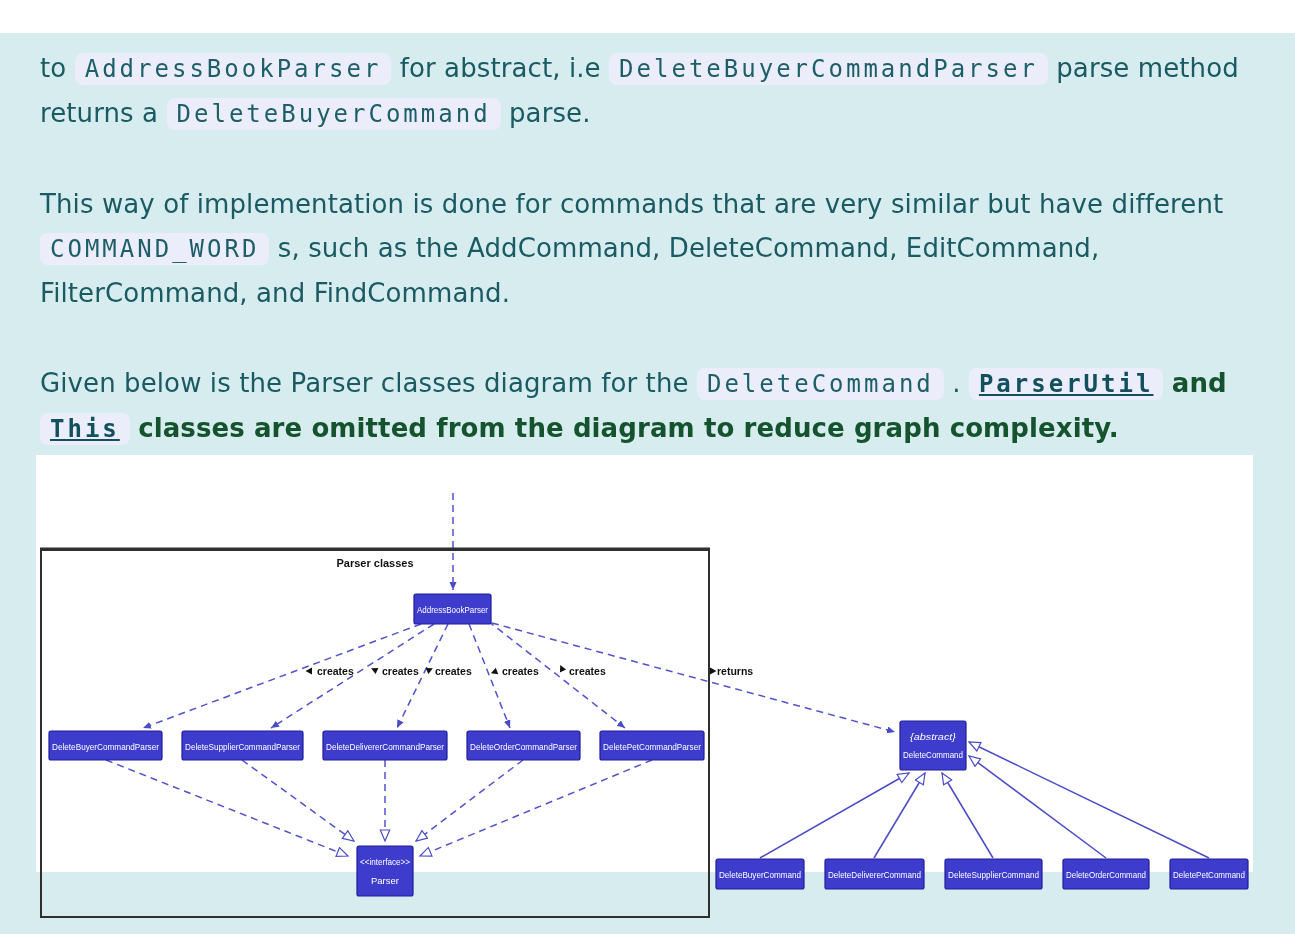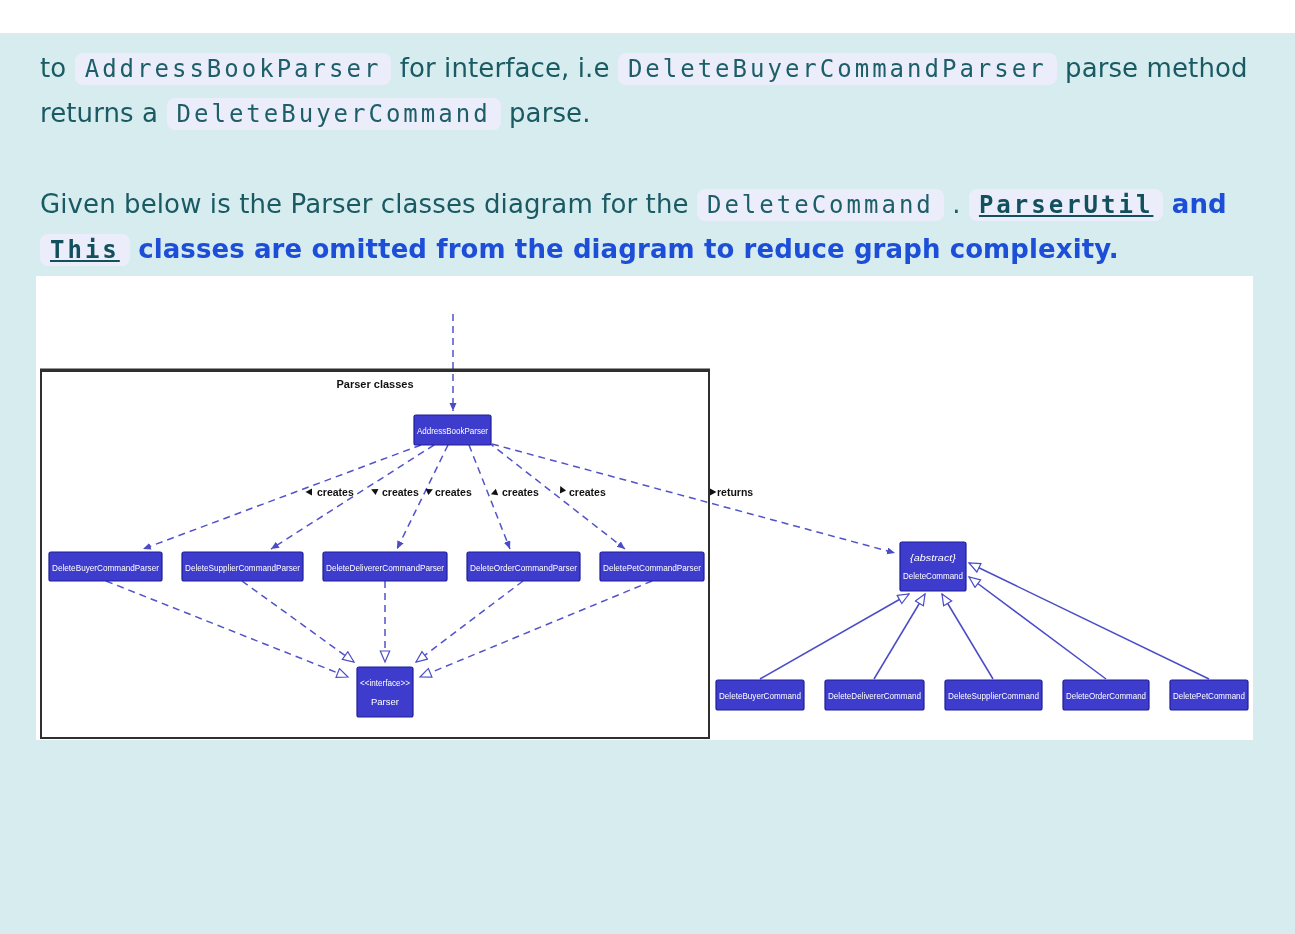--- a/index.html
+++ b/index.html
@@ -28,47 +28,48 @@
     font-family: "DejaVu Sans Mono", "Liberation Mono", monospace;
     font-size: 24px;
     letter-spacing: 3px;
     background: #ecedfa;
     color: #1d5f68;
     padding: 2px 10px;
     border-radius: 8px;
     white-space: nowrap;
   }
   .chip.bold { font-weight: bold; color: #11505c; text-decoration: underline; }
-  strong { color: #1d4ed8; text-align: right; }
+  strong { color: #14532d; text-align: right; }
 
   .diagram-panel {
     margin-left: 36px;
     margin-top: 4px;
     width: 1217px;
-    height: 464px;
+    height: 417px;
     background: #ffffff;
   }
 
   svg text { font-family: "Liberation Sans", "DejaVu Sans", sans-serif; }
   .node-label { fill: #ffffff; font-size: 9.5px; }
   .diag-label { fill: #111111; font-size: 10.5px; font-weight: bold; }
   .frame-title { fill: #111111; font-size: 11px; font-weight: bold; }
   .edge-dashed { stroke: #5153cb; stroke-width: 1.5; stroke-dasharray: 7,5; fill: none; }
   .edge-solid { stroke: #4a4cc6; stroke-width: 1.5; fill: none; }
   .uml-box { fill: #3e3ccd; stroke: #1f1d99; stroke-width: 1.2; }
 </style>
 </head>
 <body>
 
 <div class="topbar"></div>
 
 <div class="content">
 
-  <p class="para"><span>to</span> <code class="chip">AddressBookParser</code> <span>for interface, i.e</span> <code class="chip">DeleteBuyerCommandParser</code> <span>parse method returns a</span> <code class="chip">DeleteBuyerCommand</code> <span>parse.</span></p>
+  <p class="para"><span>to</span> <code class="chip">AddressBookParser</code> <span>for abstract, i.e</span> <code class="chip">DeleteBuyerCommandParser</code> <span>parse method returns a</span> <code class="chip">DeleteBuyerCommand</code> <span>parse.</span></p>
 
+  <p class="para"><span>This way of implementation is done for commands that are very similar but have different</span> <code class="chip">COMMAND_WORD</code> <span>s, such as the AddCommand, DeleteCommand, EditCommand, FilterCommand, and FindCommand.</span></p>
 
   <p class="para"><span>Given below is the Parser classes diagram for the</span> <code class="chip">DeleteCommand</code> <span>.</span> <code class="chip bold">ParserUtil</code> <strong>and</strong> <code class="chip bold">This</code> <strong>classes are omitted from the diagram to reduce graph complexity.</strong></p>
 
   <div class="diagram-panel">
     <svg viewBox="0 0 1217 469" width="1217" height="469">
       <defs>
         <marker id="arrFill" markerUnits="userSpaceOnUse" markerWidth="10" markerHeight="8" refX="8" refY="3.5" orient="auto">
           <path d="M0,0 L8,3.5 L0,7 z" fill="#4a4cc6"></path>
         </marker>
         <marker id="triHollow" markerUnits="userSpaceOnUse" markerWidth="14" markerHeight="12" refX="12" refY="5.5" orient="auto">

